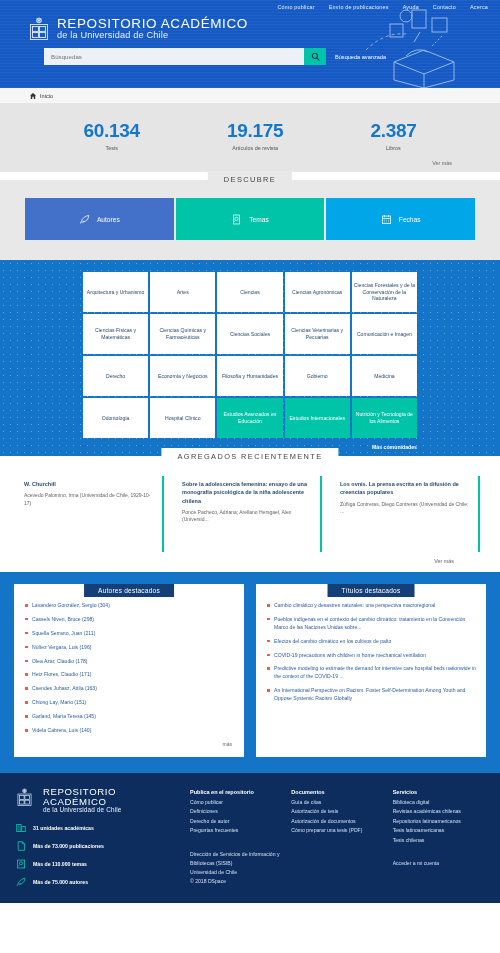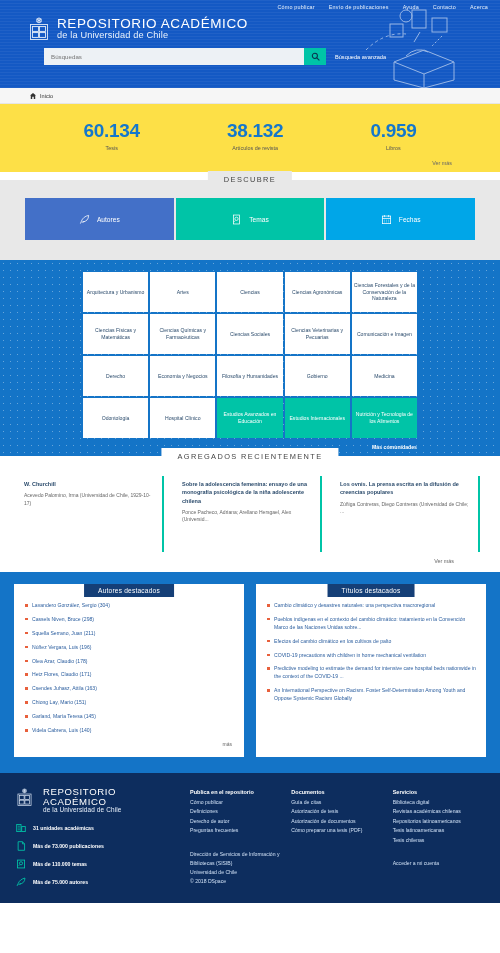--- a/index.html
+++ b/index.html
@@ -21,21 +21,21 @@
   .searchrow{position:relative;z-index:3;display:flex;align-items:center;gap:9px;padding:7px 0 0 44px}
   .searchbox{display:flex;width:282px;height:17px}
   .searchbox input{flex:1;border:0;background:#edf1f5;padding:0 7px;font-size:6.2px;color:#6c737c;font-family:"Liberation Sans",sans-serif;outline:none}
   .searchbtn{width:22px;background:#00c4a7;border:0;display:flex;align-items:center;justify-content:center;cursor:pointer}
   .adv{color:#fff;font-size:5.6px;text-decoration:none}
 
   
   .crumb{height:16px;background:#f6f6f6;border-bottom:1px solid #e6e6e6;display:flex;align-items:center;gap:4px;padding-left:30px;font-size:5.6px;color:#444}
 
   
-  .stats{background:#fde047;padding:16px 0 6px}
+  .stats{background:#e5e5e5;padding:16px 0 6px}
   .statrow{display:flex;justify-content:space-around;padding:0 40px}
   .stat{text-align:center}
   .statnum{font-size:19px;font-weight:bold;color:#1477cc;letter-spacing:-.3px}
   .statlbl{font-size:5.4px;color:#555;margin-top:3px}
   .vermas{text-align:right;padding:9px 48px 0 0;font-size:5.4px;color:#666}
   .vermas a{color:#666;text-decoration:none}
 
   
   .descubre{background:#e8e8e8;position:relative;padding:18px 25px 20px;margin-top:8px}
   .sechead{position:absolute;top:-9px;left:50%;transform:translateX(-50%);background:#e8e8e8;padding:4px 16px;font-size:7.4px;letter-spacing:1.4px;color:#444}
@@ -155,25 +155,25 @@
   <a href="#" style="color:#333;text-decoration:none">Inicio</a>
 </div>
 
 <div class="stats">
   <div class="statrow">
     <div class="stat">
       <div class="statnum">60.134</div>
       <div class="statlbl">Tesis</div>
     </div>
     <div class="stat">
-      <div class="statnum">38.132</div>
+      <div class="statnum">19.175</div>
       <div class="statlbl">Artículos de revista</div>
     </div>
     <div class="stat">
-      <div class="statnum">0.959</div>
+      <div class="statnum">2.387</div>
       <div class="statlbl">Libros</div>
     </div>
   </div>
   <div class="vermas">
     <a>Ver más</a>
   </div>
 </div>
 
 <div class="descubre">
   <div class="sechead">DESCUBRE</div>

